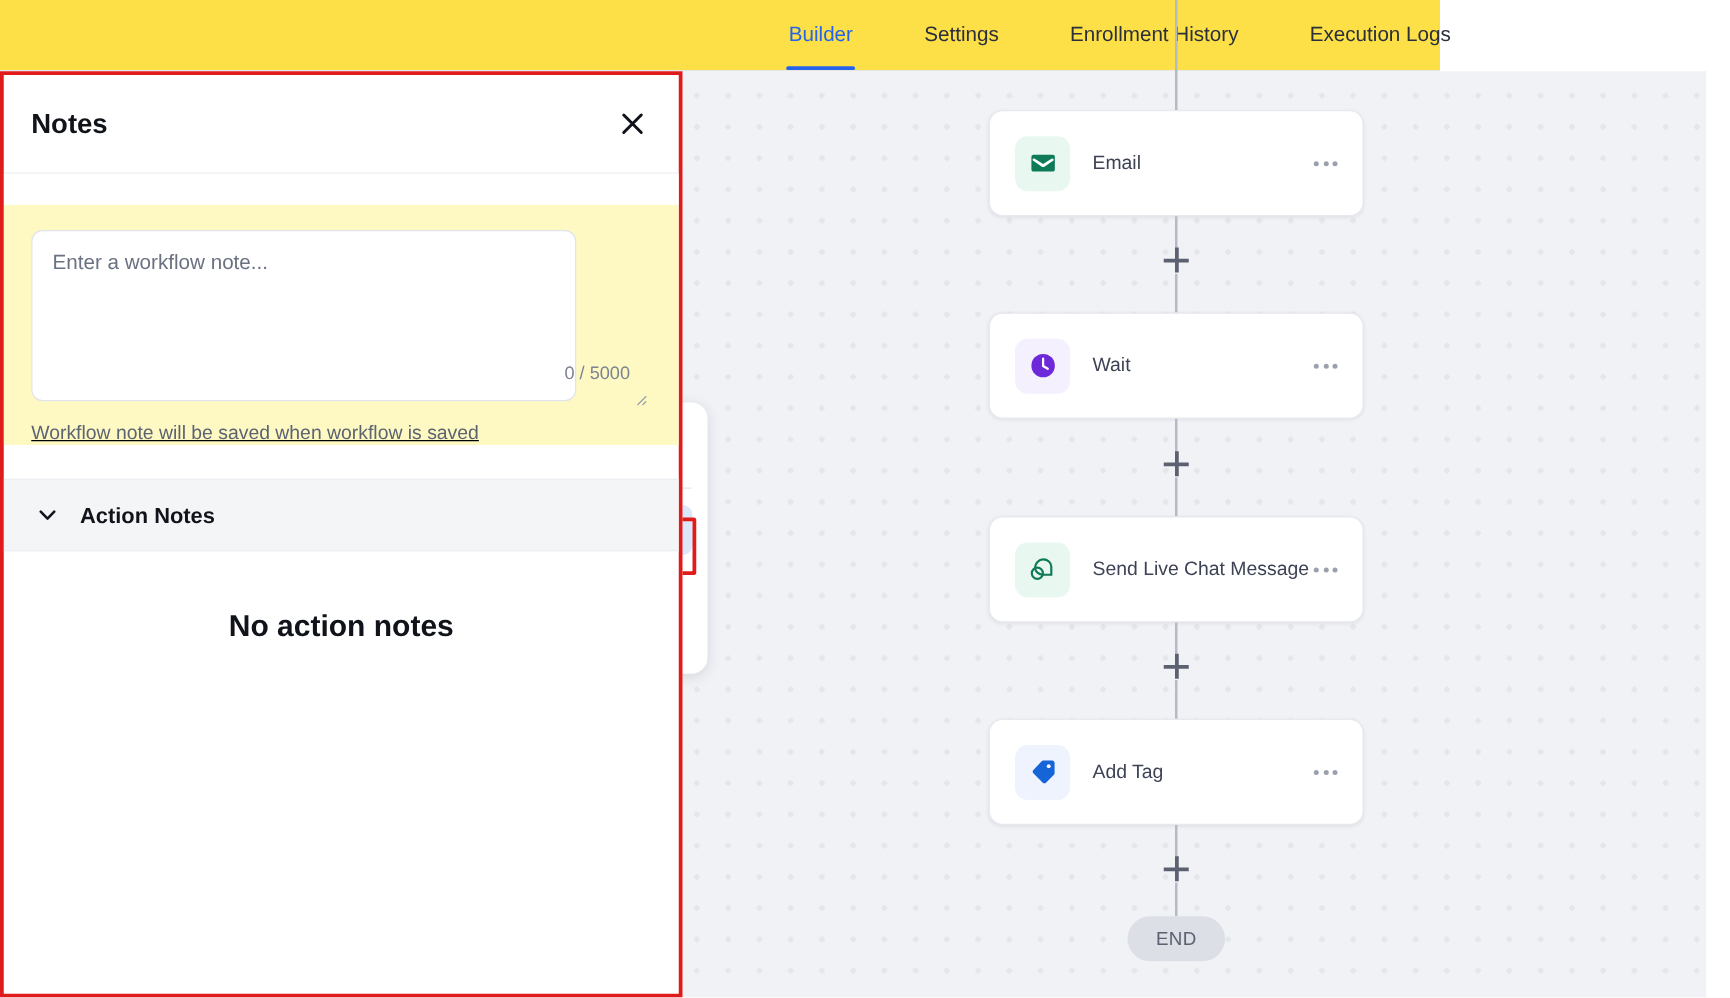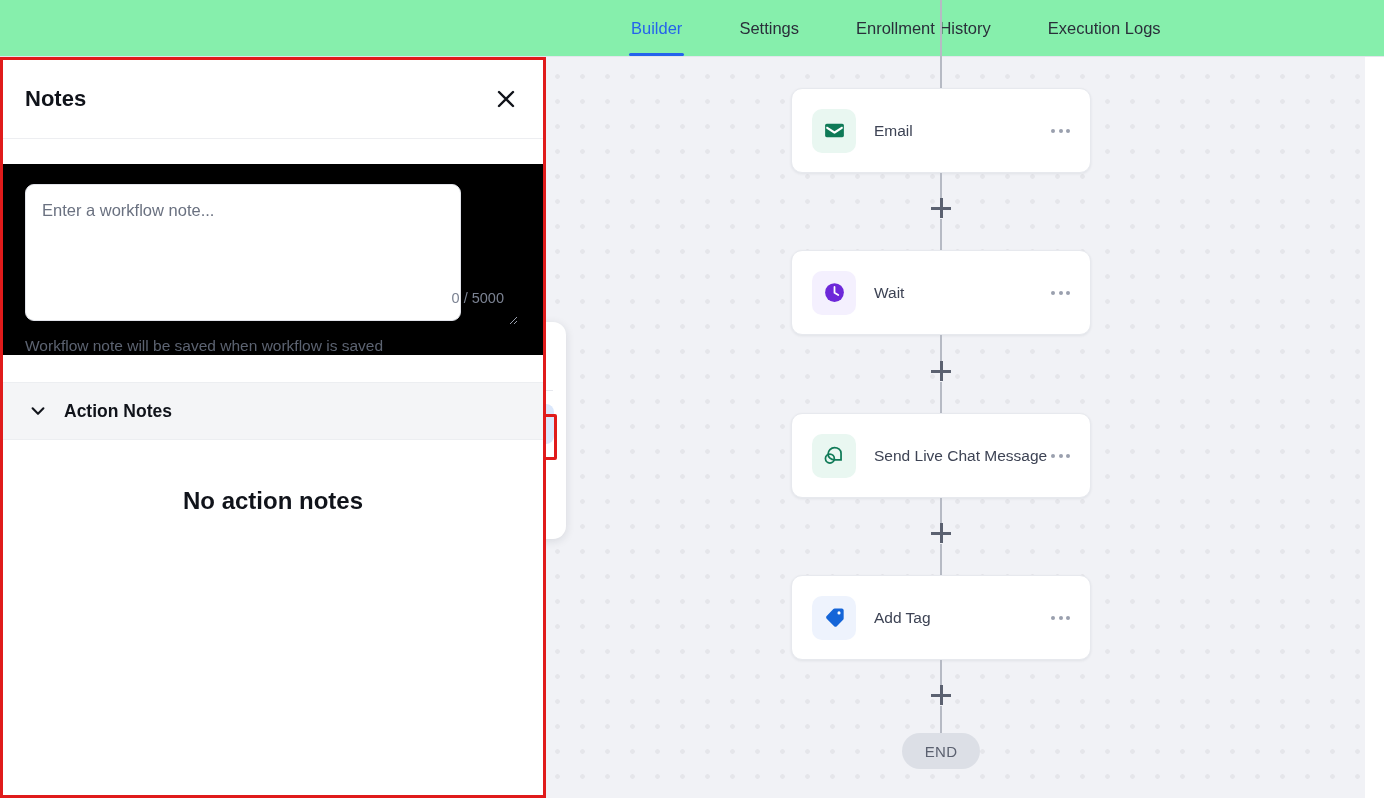--- a/index.html
+++ b/index.html
@@ -6,22 +6,22 @@
   html, body {
     width: 1384px; height: 798px;
     font-family: "Liberation Sans", sans-serif;
     background: #ffffff;
     overflow: hidden;
   }
   #root { position: relative; width: 1384px; height: 798px; }
 
   
   .topbar {
-    position: absolute; left: 0; top: 0; width: 1384px; height: 57px;
-    background: #86efac;
+    position: absolute; left: 0; top: 0; width: 1152px; height: 57px;
+    background: #fde047;
     border-bottom: 1px solid #e3e6ec;
   }
   .tabs {
     position: absolute; left: 631px; top: 0;
     display: flex; align-items: flex-start; height: 57px;
   }
   .tab {
     font-size: 16.5px; color: #2a2f3a; line-height: 1;
     padding: 20px 0 19px 0; margin-right: 57px;
     cursor: pointer; white-space: nowrap; position: relative;
@@ -136,21 +136,21 @@
   .spacer-white { height: 25px; background: #ffffff; }
 
   .section-head {
     height: 58px; background: #f4f5f7;
     display: flex; align-items: center; padding-left: 24px;
     cursor: pointer; border-top: 1px solid #eceef1; border-bottom: 1px solid #eceef1;
   }
   .chev { width: 22px; height: 22px; color: #12151c; display: flex; align-items: center; justify-content: center; }
   .section-title { margin-left: 15px; font-size: 17.5px; font-weight: bold; color: #10131a; }
 
-  .note-body { padding: 20px 22px 0 22px; background: #000000; text-decoration: underline; }
+  .note-body { padding: 20px 22px 0 22px; background: #fef9c3; text-decoration: underline; }
   .ta-wrap { position: relative; }
   .note-ta {
     width: 436px; height: 137px; resize: none;
     border: 1px solid #e2e4ea; border-radius: 9px;
     padding: 16px 16px 0 16px; font-size: 16.5px; color: #2f3440;
     font-family: "Liberation Sans", sans-serif; outline: none; background: #fff;
   }
   .note-ta::placeholder { color: #6a7180; }
   .counter {
     position: absolute; right: 17px; bottom: 19px;

